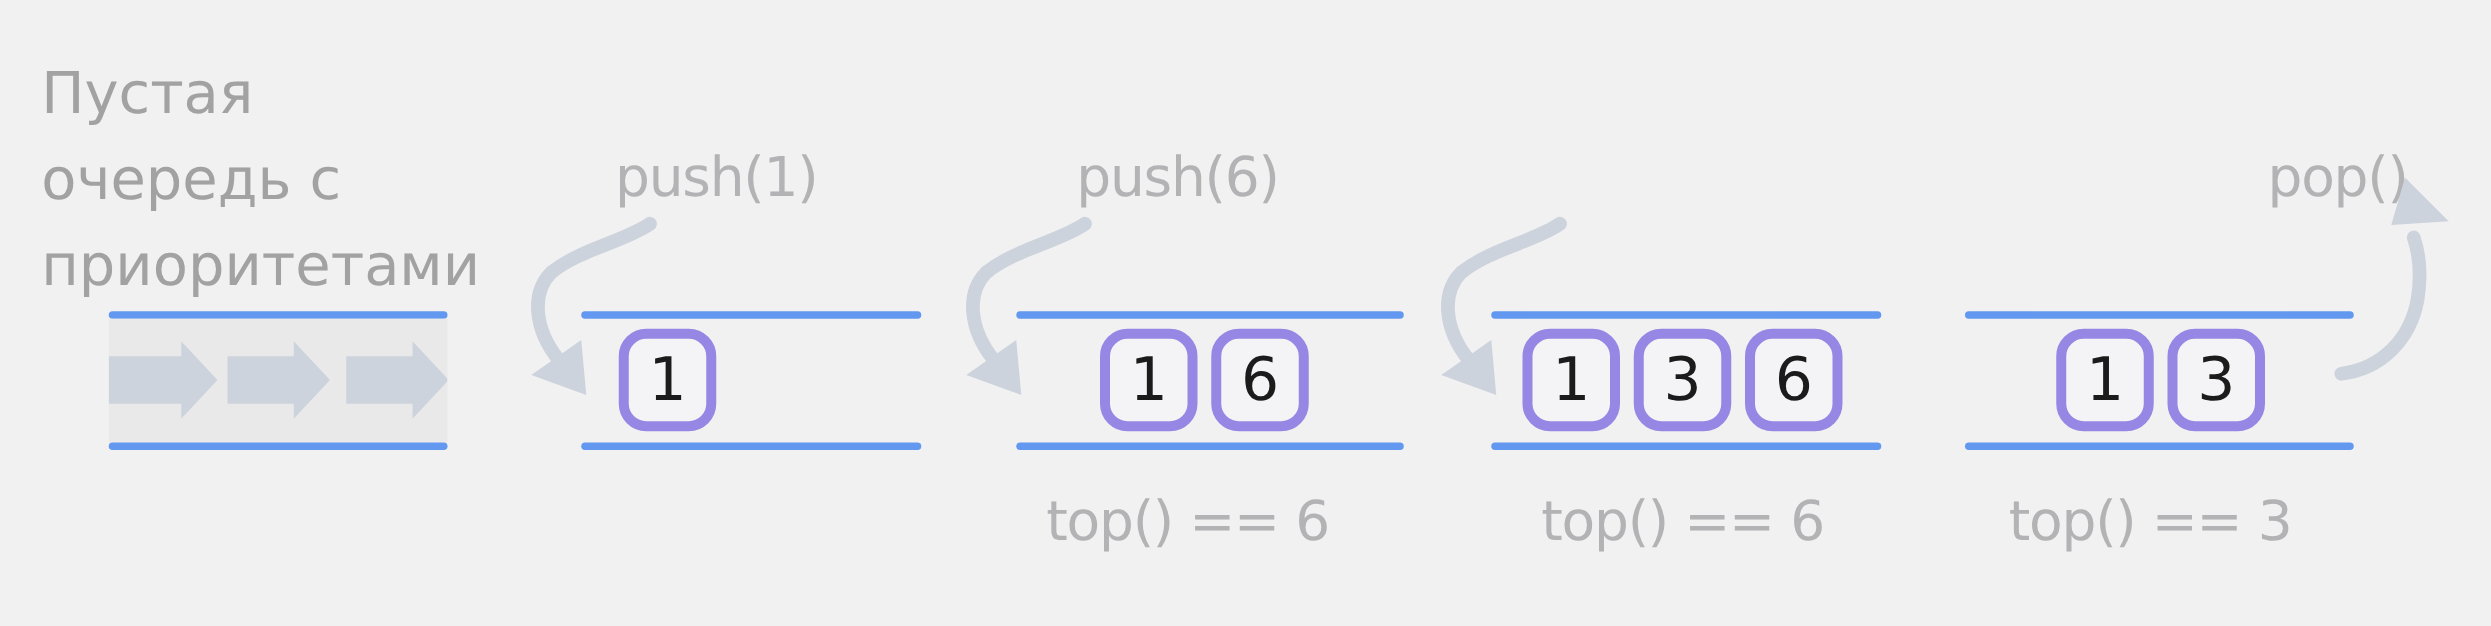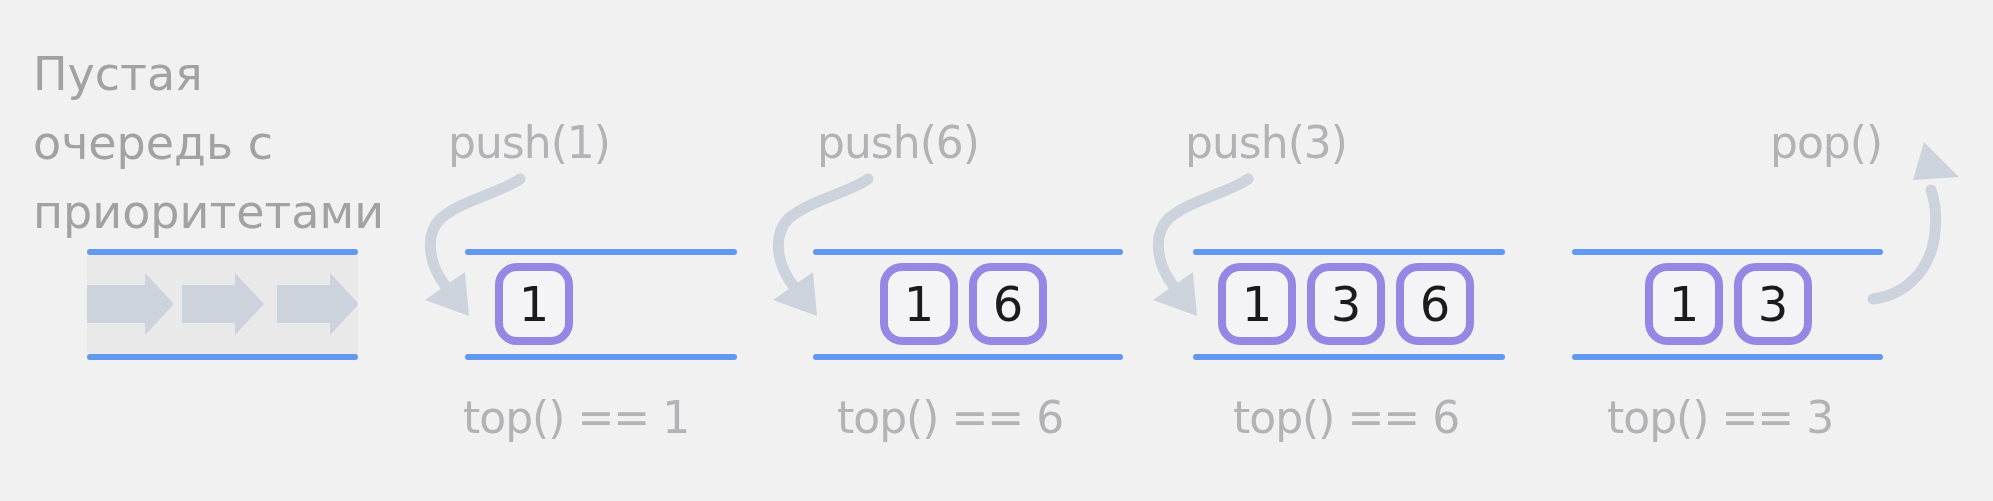--- a/index.html
+++ b/index.html
@@ -18,21 +18,21 @@
   .title{position:absolute;left:33px;top:40px;font-size:46px;line-height:69px;color:var(--title_text,#a2a2a2);}
   .flowqueue{position:absolute;left:87px;top:0;width:271px;height:501px;}
   .band{position:absolute;left:0;top:255px;width:271px;height:99px;background:var(--band_fill,#e9e9e9);overflow:hidden;}
   
   .step{position:absolute;top:0;height:501px;}
   .s0{left:465px;width:272px;}
   .s1{left:813px;width:310px;text-align:right;}
   .s2{left:1193px;width:312px;}
   .s3{left:1572px;width:311px;text-decoration:underline;}
   .op,.caption{position:absolute;font-size:44px;letter-spacing:-1px;color:var(--label_text,#b3b3b5);white-space:nowrap;}
-  .op{top:117px;}
+  .op{top:117px;margin-left:44px;}
   .caption{top:392px;}
   .s0 .op{left:-17px;} .s1 .op{left:4px;} .s2 .op{left:-8px;} .s3 .op{left:198px;}
   .s0 .caption{left:-2px;} .s1 .caption{left:24px;} .s2 .caption{left:40px;} .s3 .caption{left:35px;}
   .cells{position:absolute;top:263px;display:flex;gap:11px;}
   .s0 .cells{left:30px;} .s1 .cells{left:67px;} .s2 .cells{left:25px;} .s3 .cells{left:73px;}
   .cell{
     box-sizing:border-box;width:78px;height:82px;
     border:8px solid var(--cell_border,#9687e4);border-radius:22px;
     background:var(--cell_fill,#f4f4f6);
     display:flex;align-items:center;justify-content:center;
@@ -73,21 +73,20 @@
       <path class="astroke" d="M 125,14 C 105,28 70,34 46,53 C 30,69 32,98 52,123"></path>
       <polygon class="afill" points="30,135 70,107 74,151"></polygon>
     </svg>
     <div class="qline t"></div>
     <div class="cells">
       <div class="cell">
           <span>1</span>
         </div>
     </div>
     <div class="qline b"></div>
-    <div class="caption">top() == 1</div>
   </div>
 
   <div class="step s1">
     <div class="op">push(6)</div>
     <svg class="push-arrow" width="140" height="160" viewBox="0 0 140 160">
       <path class="astroke" d="M 125,14 C 105,28 70,34 46,53 C 30,69 32,98 52,123"></path>
       <polygon class="afill" points="30,135 70,107 74,151"></polygon>
     </svg>
     <div class="qline t"></div>
     <div class="cells">
@@ -96,21 +95,20 @@
         </div>
       <div class="cell">
           <span>6</span>
         </div>
     </div>
     <div class="qline b"></div>
     <div class="caption">top() == 6</div>
   </div>
 
   <div class="step s2">
-    <div class="op">push(3)</div>
     <svg class="push-arrow" width="140" height="160" viewBox="0 0 140 160">
       <path class="astroke" d="M 125,14 C 105,28 70,34 46,53 C 30,69 32,98 52,123"></path>
       <polygon class="afill" points="30,135 70,107 74,151"></polygon>
     </svg>
     <div class="qline t"></div>
     <div class="cells">
       <div class="cell">
           <span>1</span>
         </div>
       <div class="cell">

